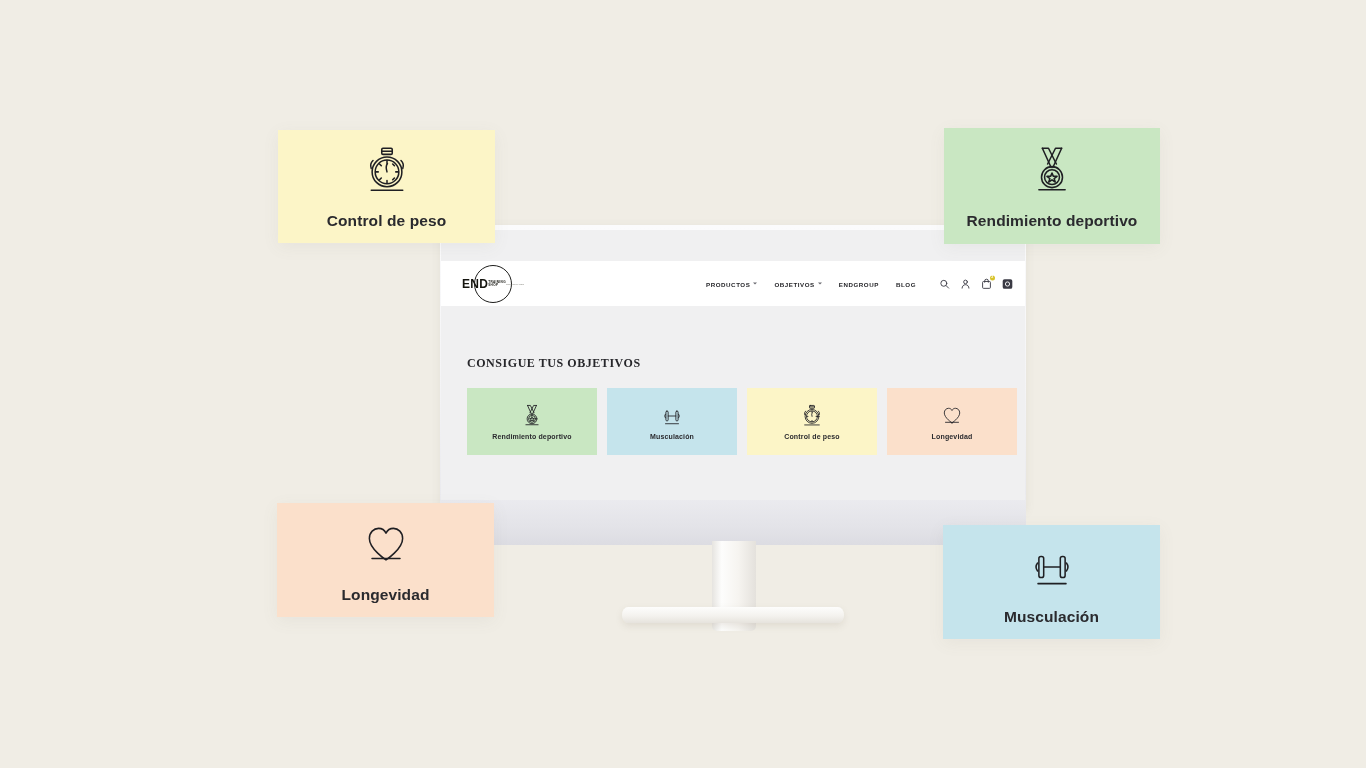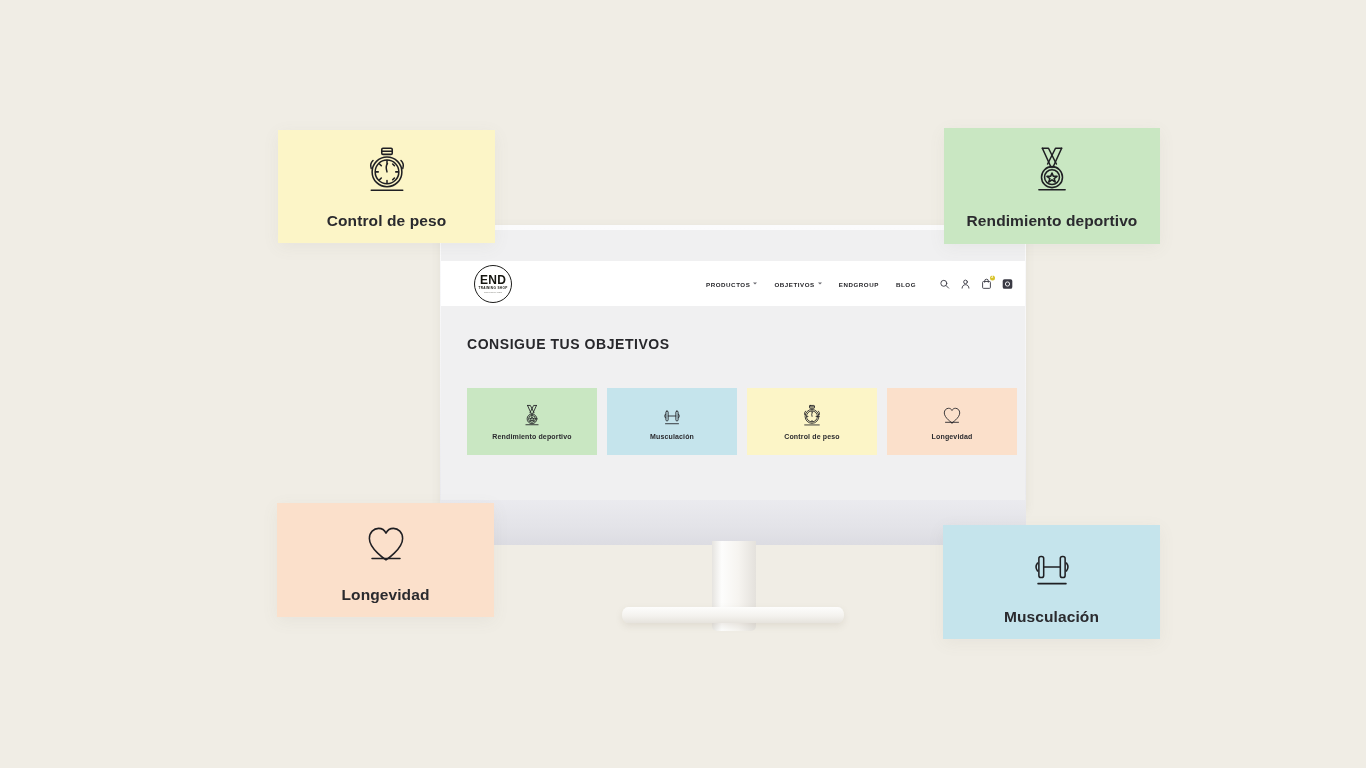--- a/index.html
+++ b/index.html
@@ -67,21 +67,21 @@
     width: 584px; height: 45px;
     background: #ffffff;
     display: flex; align-items: center;
   }
   .site-logo {
     position: absolute; left: 33px; top: 50%;
     transform: translateY(-50%);
     width: 38px; height: 38px;
     border-radius: 50%;
     border: 1.3px solid #1d1d1b;
-    display: flex; flex-direction: column;
+    display: flex; flex-direction: row;
     align-items: center; justify-content: center;
     background: #fff;
   }
   .logo-end {
     font-family: "Liberation Sans", sans-serif;
     font-weight: 700; font-size: 12px;
     letter-spacing: .3px; color: #15150f; line-height: 1;
   }
   .logo-sub1 {
     font-size: 3.1px; font-weight: 700; letter-spacing: .35px;
@@ -112,23 +112,23 @@
   .cart-badge {
     position: absolute; right: -3px; top: -3px;
     min-width: 5.5px; height: 5.5px;
     background: #d8c32a; color: #fff;
     border-radius: 50%; font-size: 3.6px; font-weight: 700;
     display: flex; align-items: center; justify-content: center;
     padding: 0 1px; line-height: 1;
   }
 
   .site-heading {
-    position: absolute; left: 26px; top: 106px;
-    font-size: 14px; font-weight: 600;
-    letter-spacing: .55px; color: #27272b;
+    position: absolute; left: 26px; top: 126px;
+    font-size: 12px; font-weight: 600;
+    letter-spacing: .55px; color: #27272b; font-family: Liberation Serif, serif;
   }
 
   .cards-row {
     position: absolute; left: 26px; top: 158px;
     display: flex; gap: 10px;
   }
   .mini-card {
     width: 130px; height: 67px;
     display: flex; flex-direction: column;
     align-items: center; justify-content: center;

